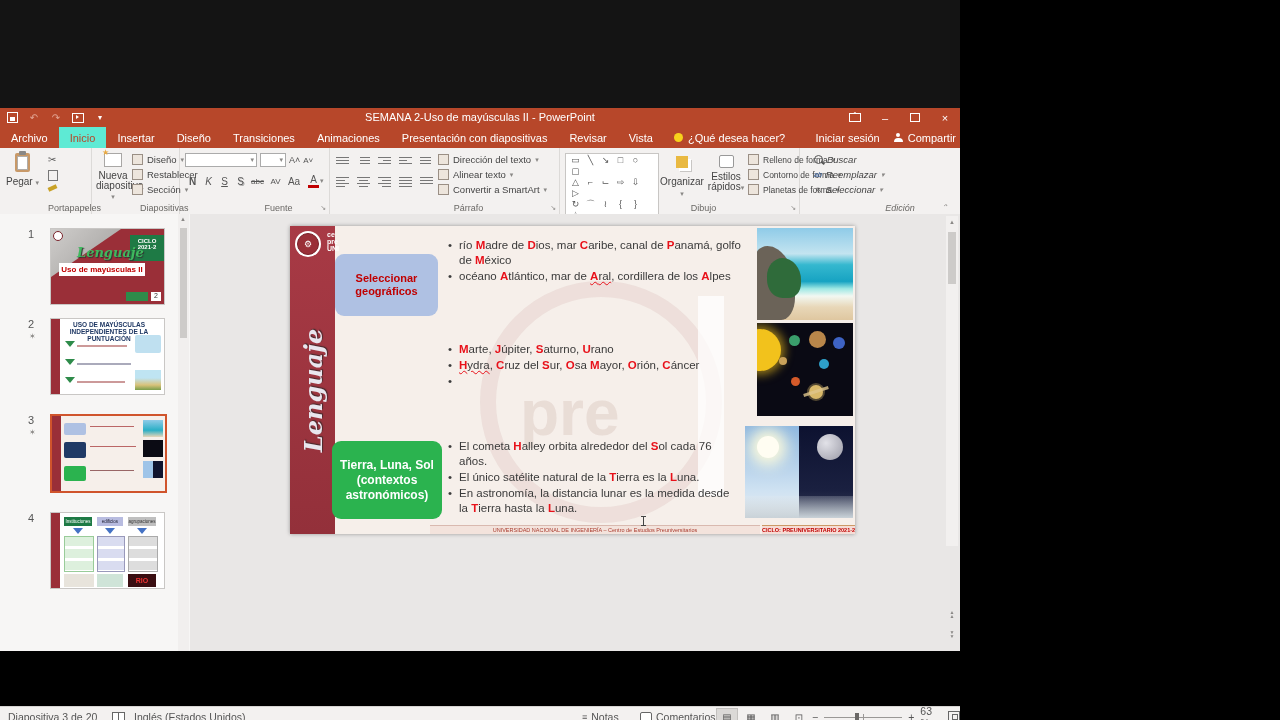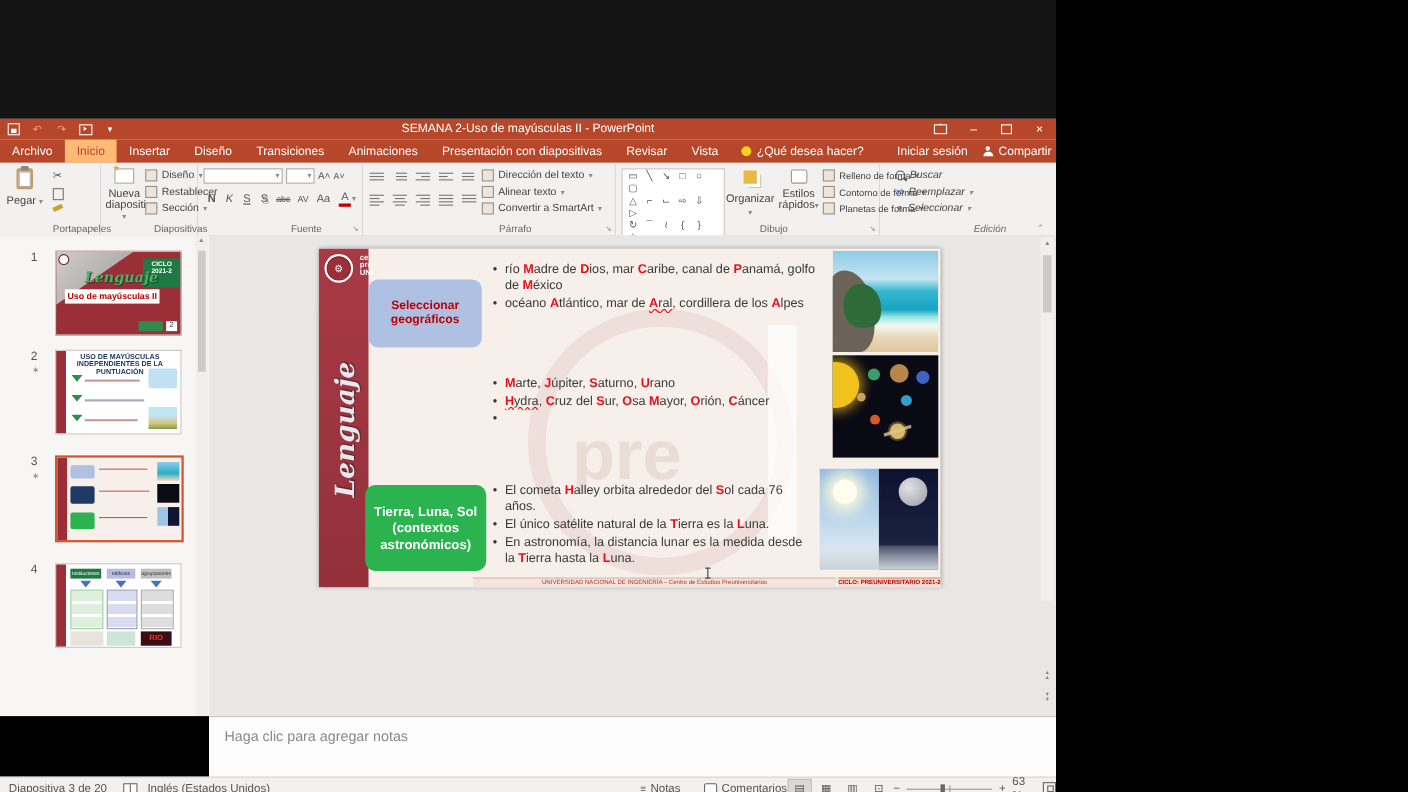--- a/index.html
+++ b/index.html
@@ -21,21 +21,21 @@
   .monitor:before{content:"";position:absolute;left:3px;top:1px;border-left:3px solid #fff;border-top:2px solid transparent;border-bottom:2px solid transparent;}
   #title-text{left:0;right:0;top:0;height:19px;text-align:center;line-height:19px;font-size:11px;color:#fff;}
   #winbtns{right:0;top:0;height:19px;display:flex;}
   .wbtn{width:30px;height:19px;display:flex;align-items:center;justify-content:center;color:#fff;font-size:11px;}
   .rest{width:8px;height:7px;border:1px solid #fff;position:relative;background:transparent;}
   .rdo{width:10px;height:7px;border:1px solid #fff;position:relative;}
   .rdo:before{content:"⌃";position:absolute;left:2px;top:-3px;font-size:7px;color:#fff;}
   
   #tabrow{left:0;top:19px;width:960px;height:21px;background:#B7472A;display:flex;align-items:stretch;color:#fff;font-size:11px;}
   .tab{padding:0 11px;display:flex;align-items:center;cursor:default;}
-  .tab.sel{background:#fdba74;color:#B7472A;}
+  .tab.sel{background:#5eead4;color:#B7472A;}
   #tellme{display:flex;align-items:center;gap:5px;padding:0 10px;}
   .bulb{width:9px;height:9px;border-radius:50%;background:#F7D21C;display:inline-block;}
   #tab-right{position:absolute;right:4px;top:19px;height:21px;display:flex;align-items:center;gap:14px;color:#fff;font-size:11px;}
   .person{width:9px;height:9px;position:relative;display:inline-block;}
   .person:before{content:"";position:absolute;left:2.5px;top:0;width:4px;height:4px;border-radius:50%;background:#fff;}
   .person:after{content:"";position:absolute;left:0;top:4.5px;width:9px;height:4.5px;border-radius:4px 4px 0 0;background:#fff;}
   
   #ribbon{left:0;top:40px;width:960px;height:66px;background:#F3F1F0;border-bottom:1px solid #D8D6D4;display:flex;}
   .rgroup{position:relative;border-right:1px solid #DCDAD8;height:100%;box-sizing:border-box;}
   .rlabel{position:absolute;bottom:1px;left:0;right:0;text-align:center;font-size:9px;color:#6A6865;margin-left:48px;}
@@ -520,23 +520,20 @@
       <div class="navbtn" style="top:392px;">
           <span>▲</span>
           <span>▲</span>
         </div>
       <div class="navbtn" style="top:412px;">
           <span>▼</span>
           <span>▼</span>
         </div>
     </div>
 
-    <div class="abs" id="notes">
-      <div id="notes-text">Haga clic para agregar notas</div>
-    </div>
 
     <div class="abs" id="statusbar">
       <span class="sb" style="left:8px;">Diapositiva 3 de 20</span>
       <span class="sb" style="left:112px;">
           <span class="book"></span>
         </span>
       <span class="sb" style="left:134px;">Inglés (Estados Unidos)</span>
       <span class="sb" style="left:582px;">
           <span style="font-size:9px;">≡</span>
           <span>Notas</span>

